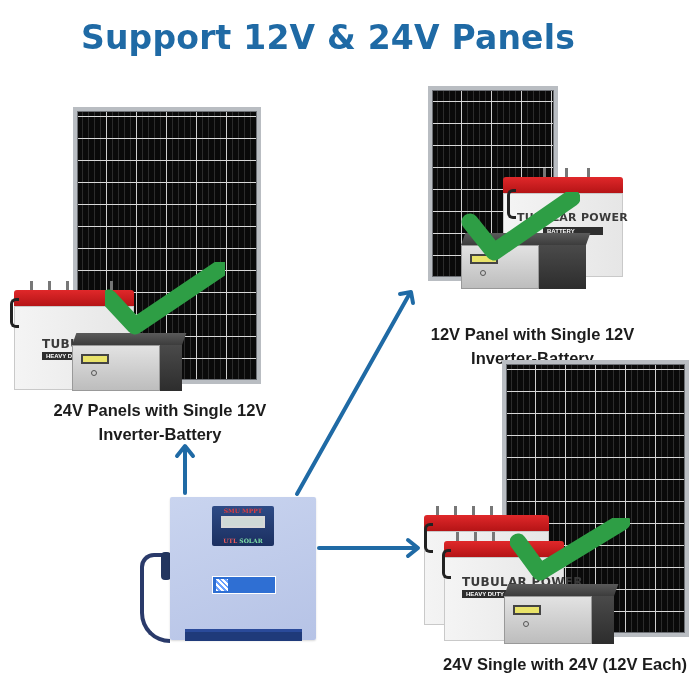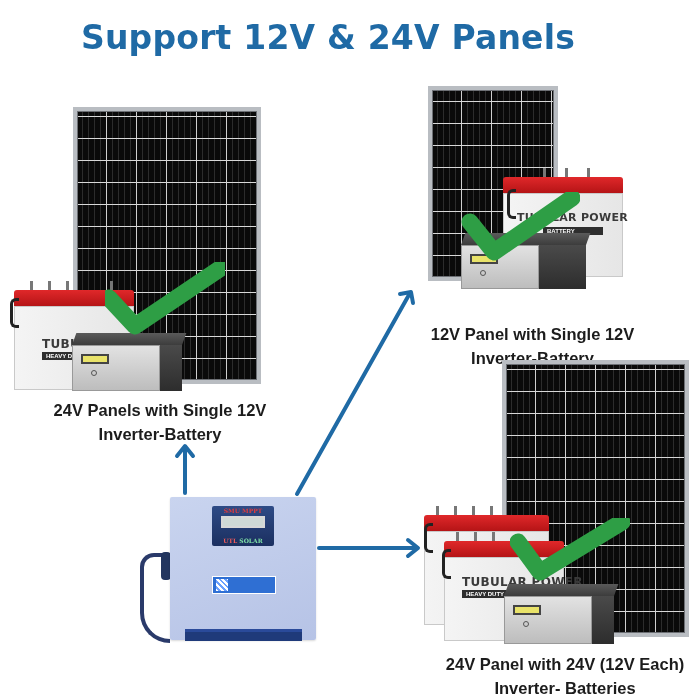--- a/index.html
+++ b/index.html
@@ -228,22 +228,21 @@
         <div class="knob"></div>
       </div>
     <div class="side"></div>
   </div>
 
   <svg class="check" style="left:510px; top:518px;" width="120" height="80" viewBox="0 0 120 80">
     <path d="M8 24 L30 54 L112 4" fill="none" stroke="#2e9e45" stroke-width="17" stroke-linecap="round" stroke-linejoin="round"></path>
   </svg>
 
   <div class="caption" style="left:430px; top:652px; width:270px;">
-    <div>24V Panel with 24V (12V Each)</div>
-    <div>Inverter- Batteries</div>
+    <div>24V Single with 24V (12V Each)</div>
   </div>
 </div>
 
 <svg class="arrows" viewBox="0 0 700 700">
   <g stroke="#1f6aa5" stroke-width="4" fill="none" stroke-linecap="round" stroke-linejoin="round">
     <line x1="185" y1="493" x2="185" y2="447"></line>
     <polyline points="177,456 185,446 193,456"></polyline>
   </g>
   <g stroke="#1f6aa5" stroke-width="4" fill="none" stroke-linecap="round" stroke-linejoin="round">
     <line x1="297" y1="494" x2="410" y2="293"></line>

